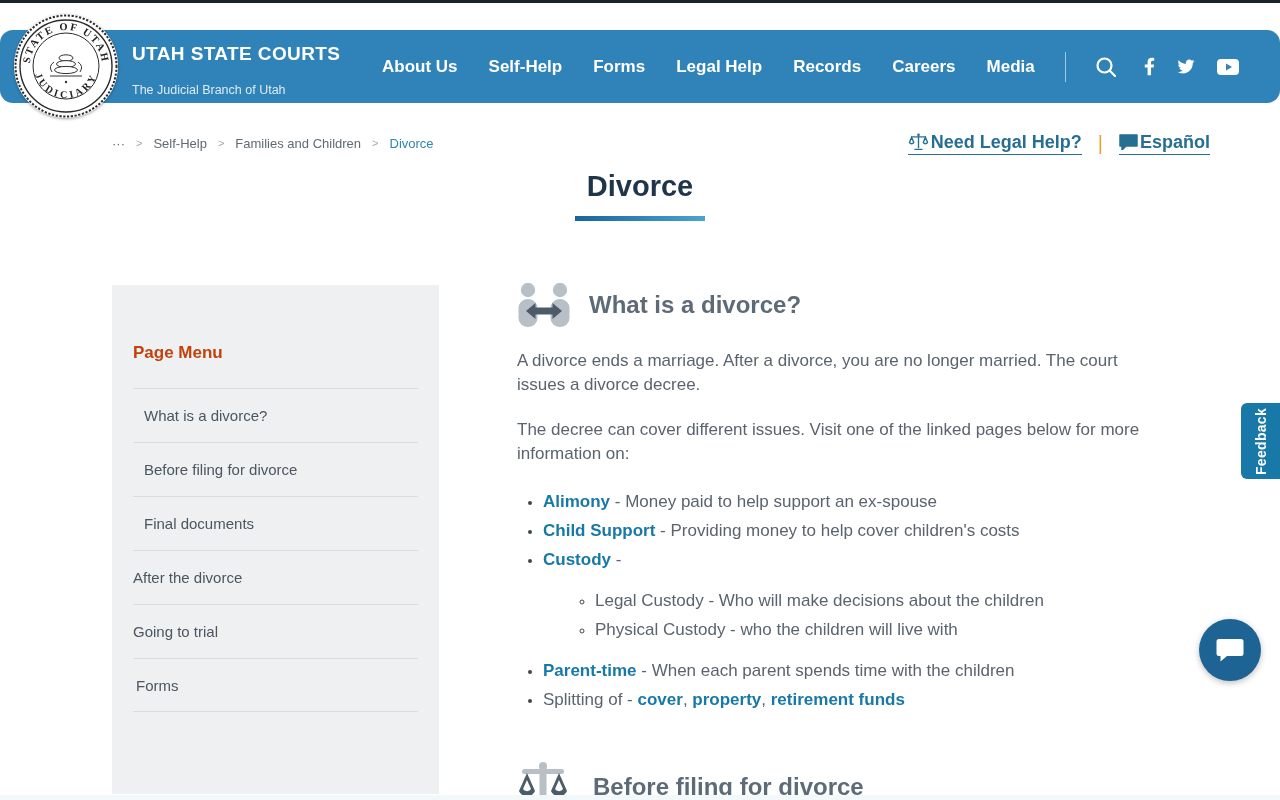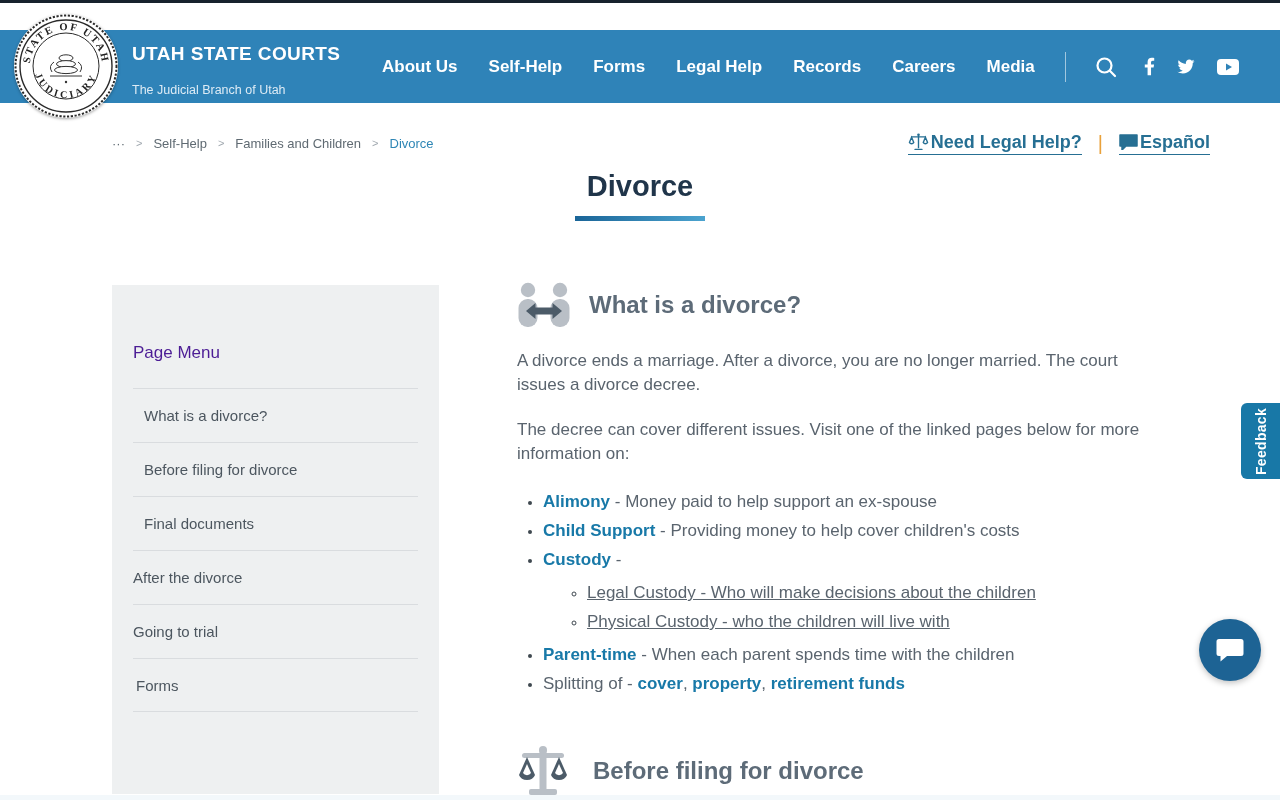--- a/index.html
+++ b/index.html
@@ -3,21 +3,21 @@
 <meta charset="utf-8">
 <style>
   html,body{margin:0;padding:0;background:#fff;}
   body{font-family:"Liberation Sans","DejaVu Sans",sans-serif;width:1280px;height:800px;overflow:hidden;}
   #app{position:relative;width:1280px;height:800px;background:#fff;overflow:hidden;}
 
   
   .top-line{position:absolute;top:0;left:0;width:1280px;height:3px;background:#17222d;}
 
   
-  .header{position:absolute;top:30px;left:0;width:1280px;height:73px;background:#2f83b8;}
+  .header{position:absolute;top:30px;left:0;width:1280px;height:73px;background:#2f83b8;border-radius:13px;}
   .seal{position:absolute;left:14px;top:14px;width:104px;height:104px;z-index:6;border-radius:50%;background:#fff;box-shadow:0 1px 3px rgba(0,0,0,.35);}
   .brand{position:absolute;left:132px;top:43px;z-index:5;color:#fff;line-height:1.15;}
   .brand .l1{font-size:19px;font-weight:bold;letter-spacing:.4px;}
   .brand .l2{font-size:12.5px;color:#ddebf5;margin-top:18px;}
   .hdr-right{position:absolute;left:382px;right:38px;top:0;height:73px;display:flex;align-items:center;}
   .nav{display:flex;align-items:center;gap:31px;}
   .nav-item{color:#fff;font-size:17px;font-weight:bold;cursor:pointer;white-space:nowrap;}
   .vdiv{width:1px;height:30px;background:rgba(255,255,255,.55);margin-left:30px;}
   .search-btn{margin:0 26px 0 28px;display:flex;align-items:center;cursor:pointer;}
   .socials{display:flex;align-items:center;gap:21px;}
@@ -33,37 +33,37 @@
   .quick .ql{display:flex;align-items:center;gap:2px;cursor:pointer;border-bottom:1.5px solid #266f93;padding-bottom:1px;}
   .pipe{color:#e9a13b;margin:0 16px;font-weight:normal;font-size:20px;}
 
   
   .title-wrap{position:absolute;top:170px;left:0;width:1280px;text-align:center;}
   .page-title{font-size:29px;font-weight:bold;color:#20354a;}
   .title-bar{width:130px;height:5px;margin:13px auto 0;background:linear-gradient(90deg,#1a6598,#4ba3cf);}
 
   
   .sidebar{position:absolute;left:112px;top:285px;width:327px;height:509px;background:#eef0f1;box-sizing:border-box;padding:58px 21px 0;}
-  .side-head{font-size:17px;font-weight:normal;color:#4c1d95;padding-left:0;}
+  .side-head{font-size:17px;font-weight:bold;color:#c2410c;padding-left:0;}
   .side-list{margin-top:25px;}
   .side-item{height:54px;display:flex;align-items:center;border-top:1px solid #d9dcdf;font-size:15px;color:#4c565f;cursor:pointer;box-sizing:border-box;}
   .side-list .side-item:nth-child(-n+3){padding-left:11px;}
   .side-list .side-item:nth-child(6){padding-left:3px;}
   .side-list .side-item:last-child{border-bottom:1px solid #d9dcdf;}
 
   
   .main{position:absolute;left:517px;top:282px;width:633px;}
   .sec-head{display:flex;align-items:center;}
   .sec-head .ic{flex:0 0 auto;display:flex;align-items:center;}
   .sec-head h2{margin:0 0 0 18px;font-size:24px;font-weight:bold;color:#5d6b78;}
   .para{margin-top:21px;font-size:17px;line-height:24px;color:#5a646e;}
   .blist{margin:21px 0 0;padding-left:26px;}
   .blist > li{font-size:17px;line-height:29px;color:#5a646e;}
   .blist > li::marker{color:#3f4850;font-size:13px;}
-  .blist ul.sub{list-style:circle;padding-left:40px;margin:4px;text-decoration:underline;}
+  .blist ul.sub{list-style:circle;padding-left:40px;margin:12px;}
   .blist ul.sub > li{font-size:17px;line-height:29px;color:#5a646e;}
   .blist ul.sub > li::marker{color:#3f4850;font-size:13px;}
   .lnk{color:#1879a8;font-weight:bold;cursor:pointer;}
   .sec2{margin-top:47px;}
   .sec2 h2{margin-left:24px;}
 
   
   .feedback-tab{position:absolute;right:0;top:403px;width:39px;height:76px;background:#1878a7;border-radius:6px 0 0 6px;display:flex;align-items:center;justify-content:center;cursor:pointer;}
   .feedback-tab span{writing-mode:vertical-rl;transform:rotate(180deg);color:#fff;font-size:14px;font-weight:bold;letter-spacing:.3px;}
   .chat-fab{position:absolute;left:1199px;top:619px;width:62px;height:62px;border-radius:50%;background:#1d6394;display:flex;align-items:center;justify-content:center;cursor:pointer;box-shadow:0 2px 6px rgba(0,0,0,.25);}

